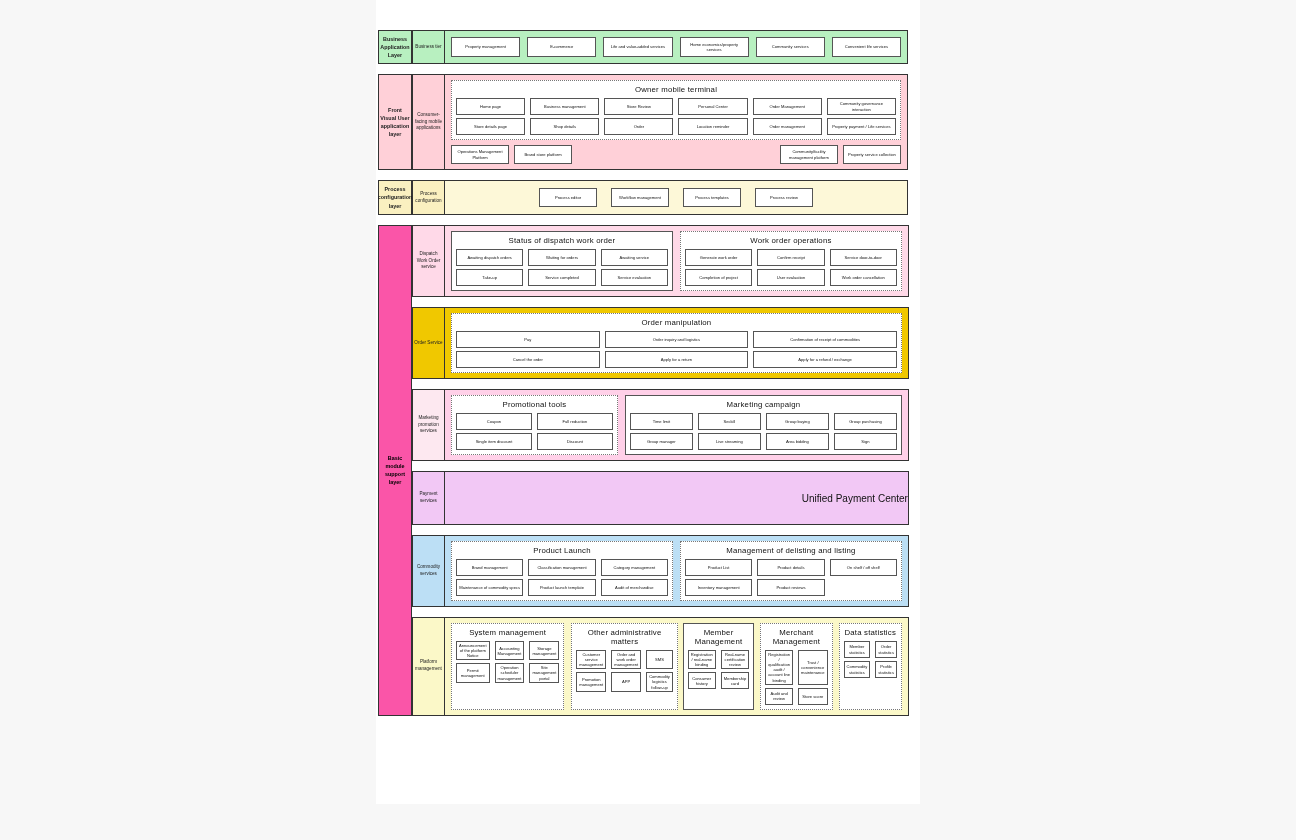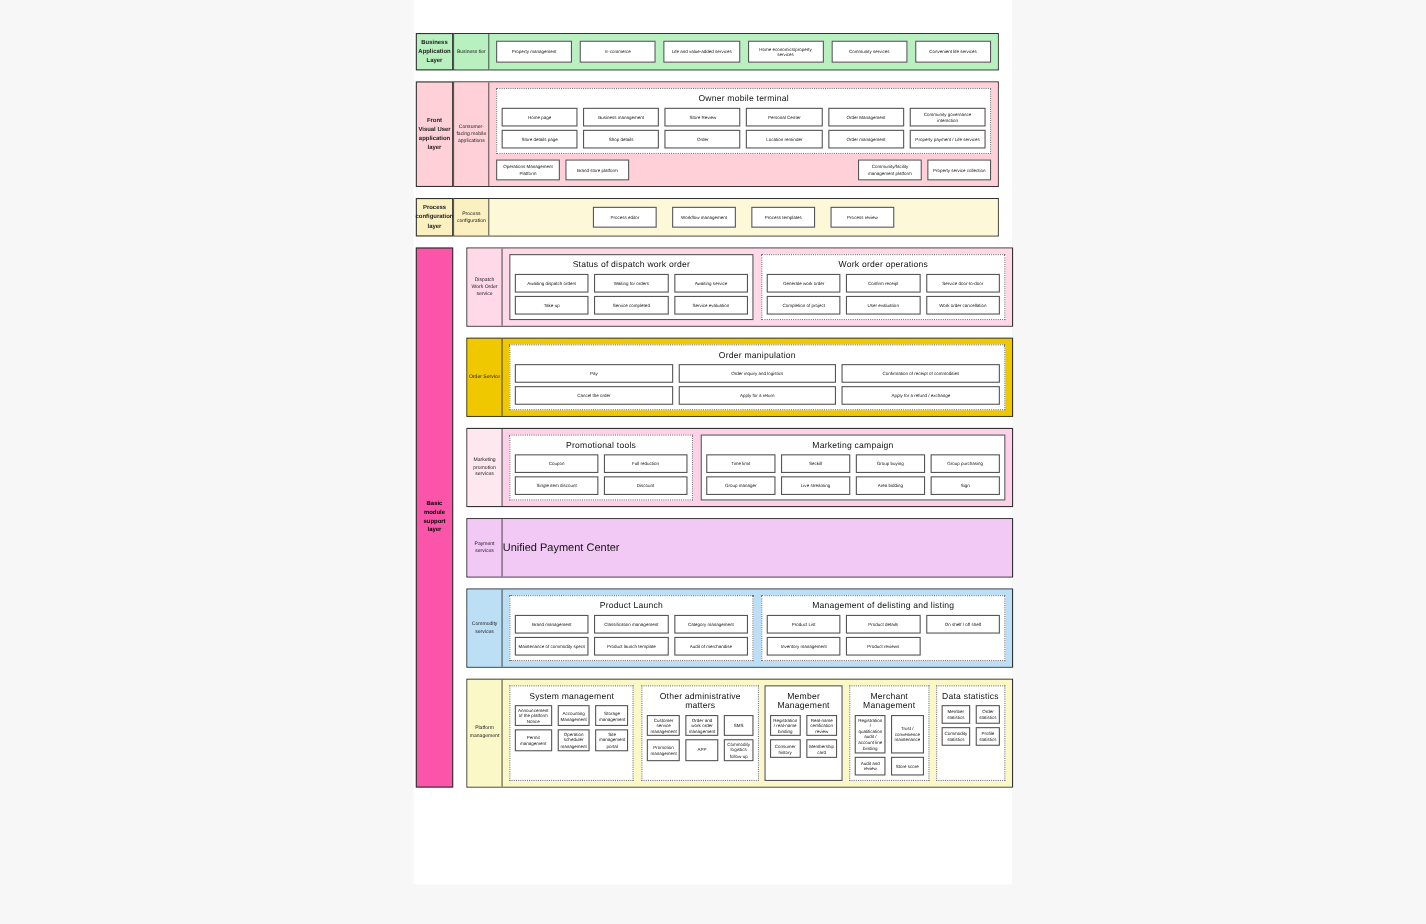--- a/index.html
+++ b/index.html
@@ -83,21 +83,21 @@
   .row-process .tier-content{padding:7px 0;justify-content:center;gap:14px;}
   .row-process .chip{width:58px;min-height:19px;}
 
   .twopanel{display:flex;gap:7px;flex:1;padding:5px 6px;align-items:stretch;}
   .twopanel > .group{flex:1;}
 
   .row-pay .tier-content{justify-content:center;}
   .pay-title{font-size:10px;color:#111;}
 
   
-  .lower-wrap{display:flex;align-items:stretch;gap:12px;}
+  .lower-wrap{display:flex;align-items:stretch;}
   .lower-wrap > .layer-label{margin-bottom:10px;}
   .lower-stack{flex:1;display:flex;flex-direction:column;}
 
   .row-platform .tier-content{flex-direction:row;align-items:stretch;padding:5px 6px;gap:5px;}
   .three{display:flex;gap:6px;}
   .three > .group{flex:1;}
 </style>
 </head>
 <body>
 
@@ -253,21 +253,21 @@
                   </div>
                 </div>
               </div>
             </div>
           </div>
         </div>
 
         <div class="band row-pay">
           <div class="band-body c-violet">
             <div class="tier-label c-violet">Payment services</div>
-            <div class="tier-content c-violet" style="justify-content:flex-start;min-height:52px;">
+            <div class="tier-content c-violet" style="justify-content:flex-end;min-height:52px;">
               <div class="pay-title">Unified Payment Center</div>
             </div>
           </div>
         </div>
 
         <div class="band">
           <div class="band-body c-blue">
             <div class="tier-label c-blue">Commodity services</div>
             <div class="tier-content c-blue">
               <div class="twopanel">

